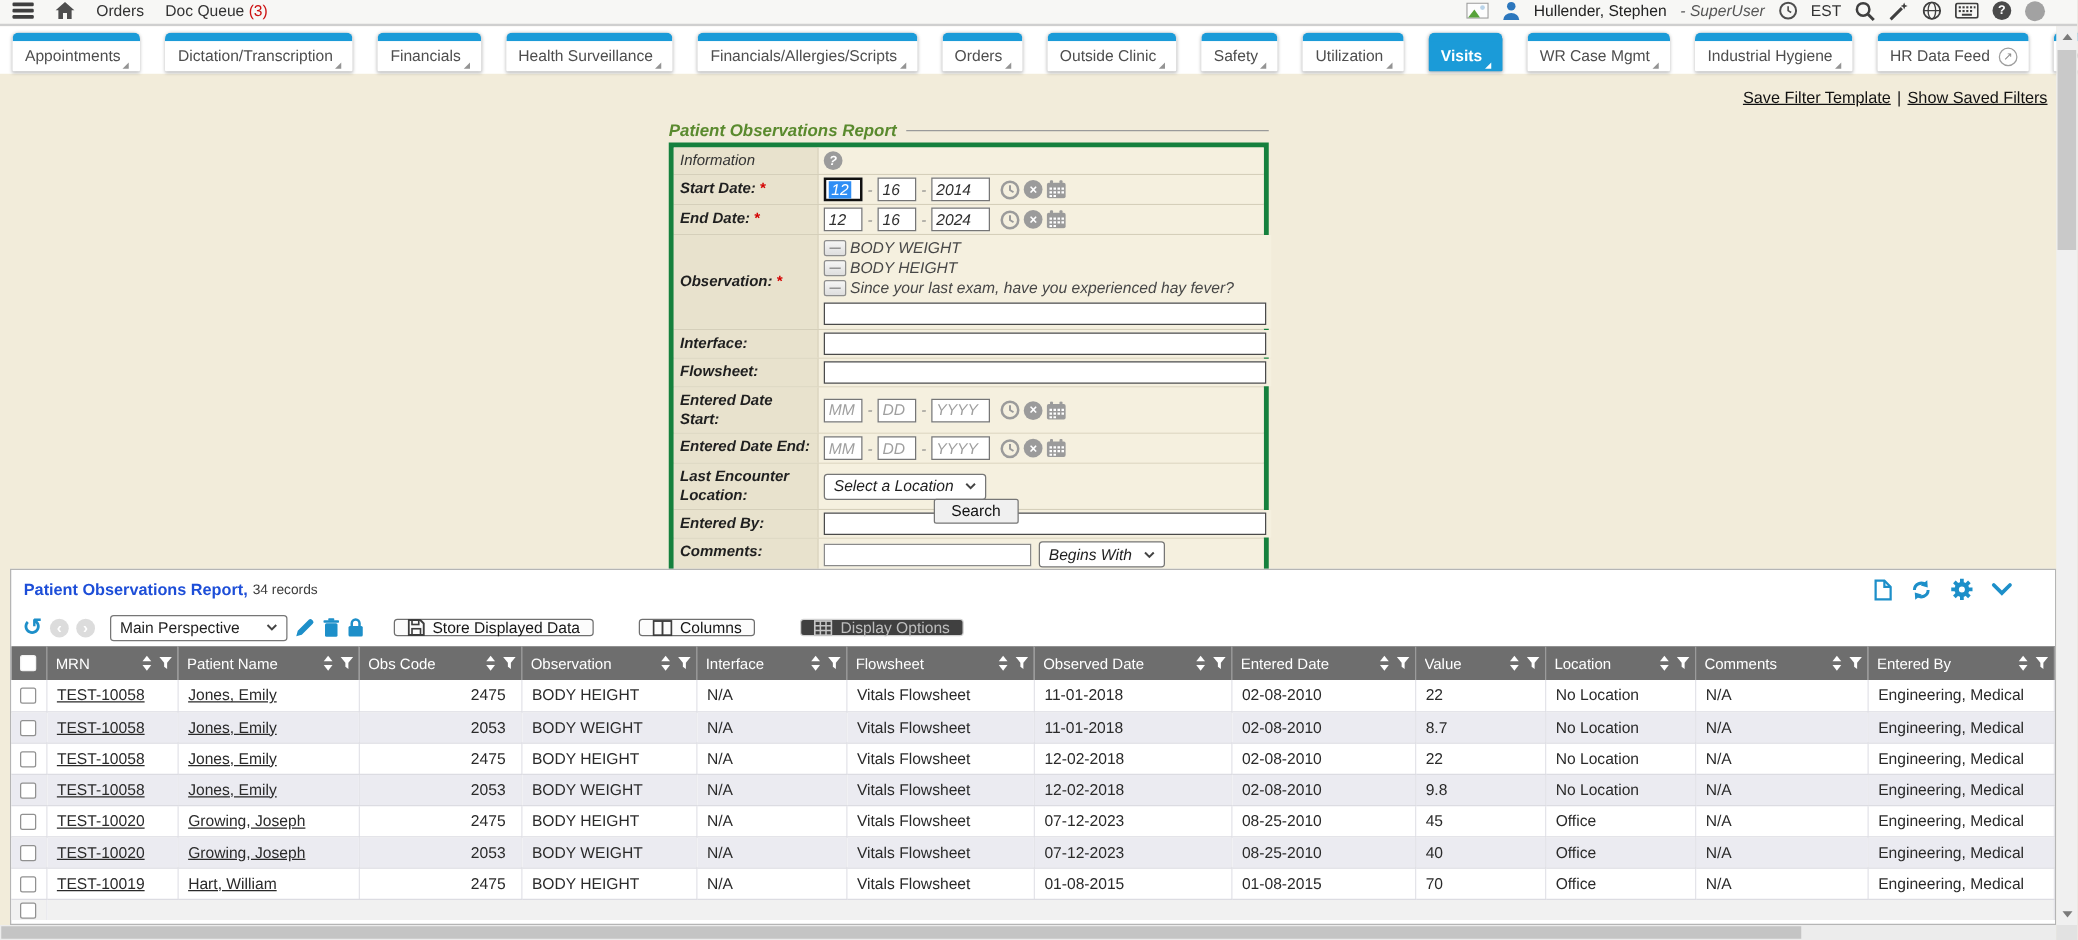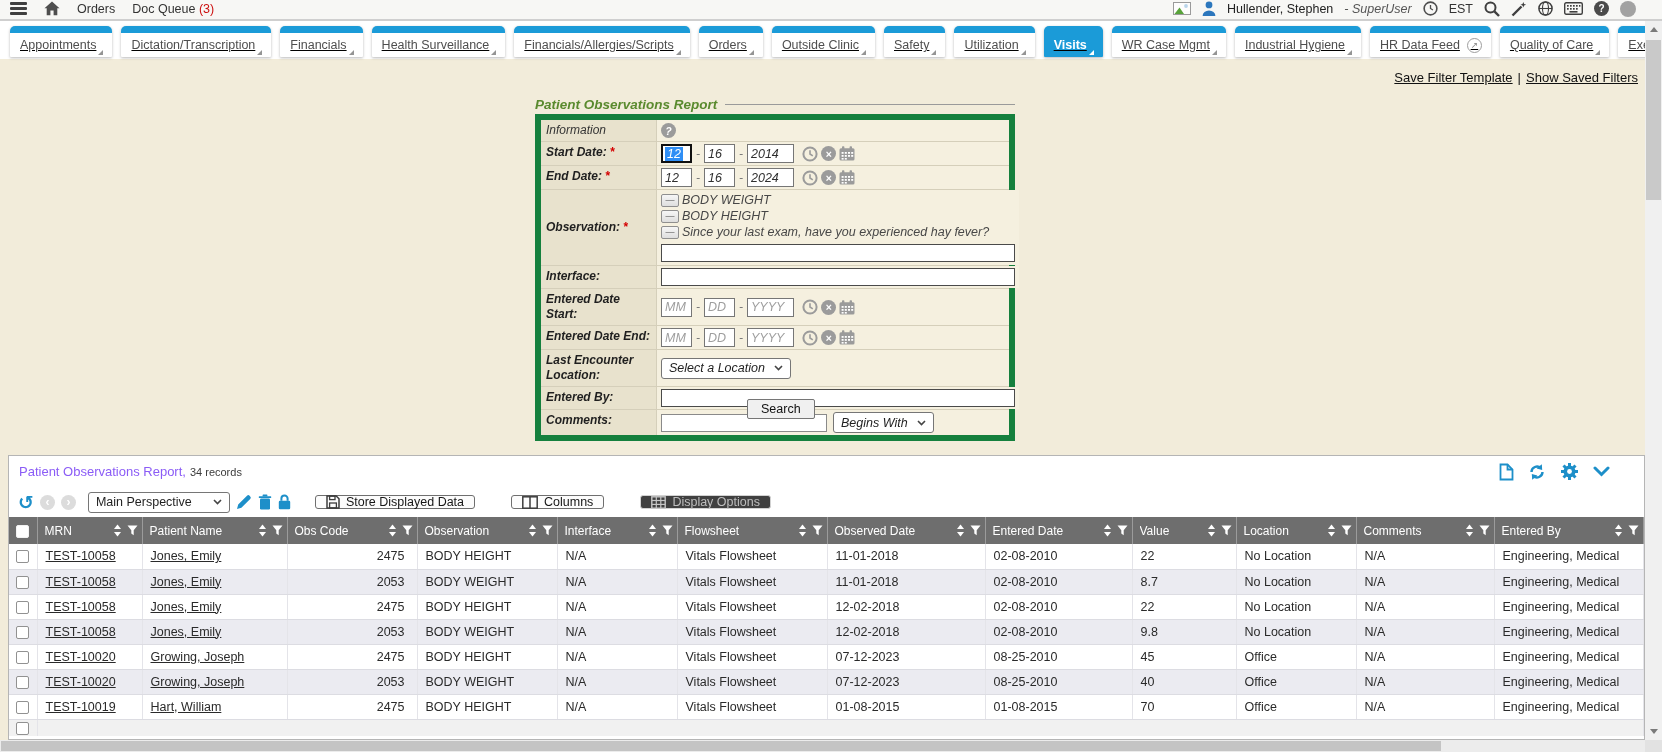--- a/index.html
+++ b/index.html
@@ -20,41 +20,41 @@
   .tb-user { font-size:12.5px; color:#222; }
   .tb-role { font-size:12.5px; color:#555; font-style:italic; }
   .tb-tz { font-size:12.5px; color:#333; }
   .gdark { width:15px; height:15px; border-radius:50%; background:#4a4a4a; color:#fff; font-size:10px;
            font-weight:bold; display:inline-flex; align-items:center; justify-content:center; }
   .avatar { width:16px; height:16px; border-radius:50%; background:#a2a2a2; display:inline-block; }
   .tbicon { display:inline-flex; align-items:center; }
 
   
   #tabstrip { position:absolute; left:0; top:21px; width:1645px; height:38px; background:#ffffff; }
-  .tabs { display:flex; gap:9px; padding:5px 0 0 10px; align-items:flex-start;text-decoration:underline; }
+  .tabs { display:flex; gap:20px; padding:5px 0 0 10px; align-items:flex-start; }
   .tab { position:relative; height:31px; background:#fff; border-radius:5px 5px 1px 1px;
          border-top:7px solid #1b9bd8; display:flex; align-items:center; padding:0 9px 0 10px;
          font-size:12.5px; color:#4e4e4e; box-shadow:0 1px 3px rgba(0,0,0,.28); cursor:pointer; white-space:nowrap; }
   .tab.active { background:#1b9bd8; color:#fff; font-weight:bold; }
   .corner { width:0; height:0; border-left:5px solid transparent; border-bottom:5px solid #949494;
             align-self:flex-end; margin:0 0 2px 2px; }
   .tab.active .corner { border-bottom-color:#fff; }
   .ext { width:15px; height:15px; border:1px solid #9e9e9e; border-radius:50%; display:inline-flex;
          align-items:center; justify-content:center; font-size:9px; color:#8a8a8a; margin-left:7px; background:#fff; }
 
   
   #filter-links { position:absolute; top:70px; right:24px; font-size:13px; color:#111; }
   #filter-links a { color:#111; text-decoration:underline; cursor:pointer; }
   #filter-links .sep { margin:0 5px; }
 
   
   #filter-form { position:absolute; left:535px; top:97px; width:480px;font-style:italic; }
   .ftitle { display:flex; align-items:center; color:#5a8a2e; font-weight:bold; font-size:13.5px; margin-bottom:2px; }
   .ftitle::after { content:""; flex:1; height:1px; background:#9a9a9a; margin-left:8px; }
-  .fbox { border:6px solid #15803d; }
+  .fbox { border:4px solid #15803d; }
   .frow { display:flex; border-bottom:1px solid #d5cfba; }
   .frow:last-child { border-bottom:none; }
   .flabel { width:116px; min-width:116px; background:#e8e2cd; padding:3px 3px 3px 5px; font-weight:bold;
             font-size:12px; color:#1f1f1f; border-right:1px solid #d5cfba; line-height:1.25; }
   .flabel.plain { font-weight:normal; color:#333; }
   .req { color:#d40000; margin-left:3px; font-weight:bold; }
   .fvalue { flex:1; padding:2px 4px; background:#f5f0df; display:flex; align-items:center; gap:3px; min-height:20px; }
   .fvalue.col { flex-direction:column; align-items:flex-start; gap:2px; padding:3px 4px; }
   .dseg { width:31px; height:19px; border:1px solid #767676; background:#fff; font-size:12.5px; color:#2f2f2f;
           padding:1px 3px; display:inline-flex; align-items:center; overflow:hidden; }
@@ -75,21 +75,21 @@
   .fselect { height:21px; display:inline-flex; align-items:center; gap:9px; padding:0 7px; background:#fff;
              border:1px solid #767676; border-radius:3px; font-size:12.5px; color:#1f1f1f; cursor:pointer; white-space:nowrap; }
   #search-btn { position:absolute; left:747px; top:399px; height:20px; padding:0 13px; font-size:12.5px;
                 background:#f0f0f0; border:1px solid #767676; border-radius:2px; color:#111; cursor:pointer;
                 font-family:inherit; }
 
   
   #panel { position:absolute; left:8px; top:455px; width:1637px; height:285px; background:#fff;
            border:1px solid #b5b5b5; overflow:hidden; }
   .ptitle { height:31px; display:flex; align-items:center; padding:0 10px; }
-  .pt-bold { font-weight:normal; font-size:13px; color:#8b5cf6; }
+  .pt-bold { font-weight:bold; font-size:13px; color:#1d4ed8; }
   .pt-count { font-size:11px; color:#3c3c3c; margin-left:4px; }
   .pt-icons { margin-left:auto; display:flex; gap:14px; align-items:center; margin-right:24px; }
   .pt-icons > span { display:inline-flex; cursor:pointer; }
   .ptoolbar { height:30px; display:flex; align-items:center; padding-left:9px; gap:6px; }
   .undo { color:#1d8fc9; font-size:19px; font-weight:bold; line-height:16px; cursor:pointer;
           font-family:"DejaVu Sans",sans-serif; }
   .navcirc { width:15px; height:15px; border-radius:50%; background:#dcdcdc; color:#fff; font-size:12px;
              font-weight:bold; display:inline-flex; align-items:center; justify-content:center; line-height:1; }
   .persp { width:142px; justify-content:space-between; margin-left:6px; }
   .ticon { display:inline-flex; cursor:pointer; }
@@ -388,20 +388,26 @@
         </div>
       </div>
 
       <div class="frow">
         <div class="flabel">Interface:</div>
         <div class="fvalue">
             <div class="winput"></div>
           </div>
       </div>
 
+      <div class="frow">
+        <div class="flabel">Flowsheet:</div>
+        <div class="fvalue">
+            <div class="winput"></div>
+          </div>
+      </div>
 
       <div class="frow">
         <div class="flabel">Entered Date Start:</div>
         <div class="fvalue">
           <span class="dseg ph">MM</span>
           <span class="dsep">-</span>
           <span class="dseg ph">DD</span>
           <span class="dsep">-</span>
           <span class="dseg yyyy ph">YYYY</span>
           <span class="dicons">

